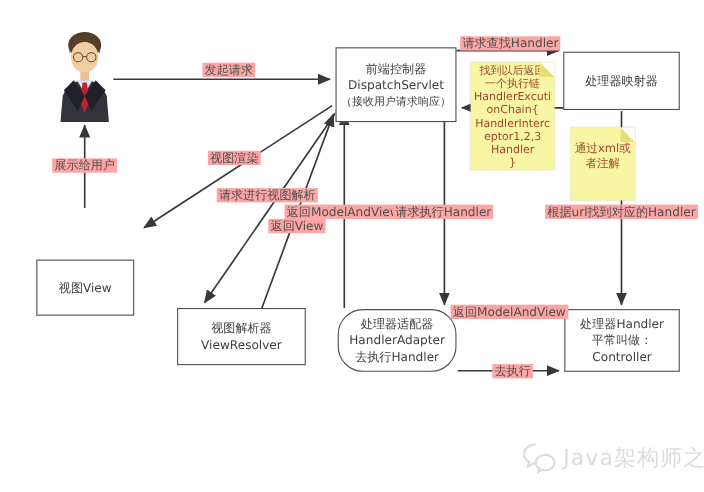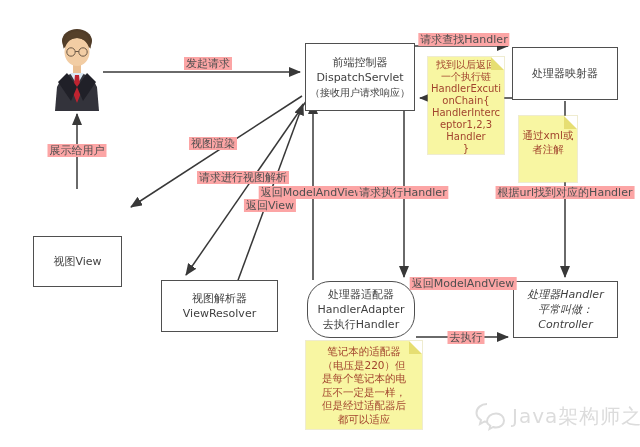--- a/index.html
+++ b/index.html
@@ -14,21 +14,21 @@
     border:1.5px solid #4f4f4f;
     display:flex; flex-direction:column; align-items:center; justify-content:center;
     font-size:11px; line-height:15px; color:#3f3f3f; text-align:center;
   }
   .box-view            { left:33px;  top:189px; width:89px;  height:51px;margin-top:47px; }
   .box-dispatcher      { left:305px; top:43px;  width:110px; height:68px; }
   .box-dispatcher .small { font-size:10px; }
   .box-handler-mapping { left:512px; top:47px;  width:106px; height:53px; }
   .box-view-resolver   { left:120px; top:280px; width:117px; height:52px;margin-left:41px; }
   .box-handler-adapter { left:307px; top:281px; width:108px; height:57px;border-radius:23px; }
-  .box-controller      { left:513px; top:281px; width:105px; height:57px;font-style:italic; }
+  .box-controller      { left:513px; top:281px; width:105px; height:57px; }
 
   .note {
     position:absolute; z-index:3; background:#f8f6a2;
     color:#a2442e; text-align:center;
     box-shadow:0 0 0 1px rgba(210,200,120,.35);
   }
   .note .fold {
     position:absolute; top:0; right:0; width:0; height:0;
     border-top:13px solid #ffffff; border-left:13px solid #e6de72;
   }
@@ -136,29 +136,20 @@
     <div>Handler</div>
     <div>}</div>
   </div>
 
   <div class="note note-xml">
     <span class="fold"></span>
     <div>通过xml或</div>
     <div>者注解</div>
   </div>
 
-  <div class="note note-adapter">
-    <span class="fold"></span>
-    <div>笔记本的适配器</div>
-    <div>（电压是220）但</div>
-    <div>是每个笔记本的电</div>
-    <div>压不一定是一样，</div>
-    <div>但是经过适配器后</div>
-    <div>都可以适应</div>
-  </div>
 
   <div class="elabel" style="left:208px;top:57px">发起请求</div>
   <div class="elabel" style="left:77px;top:144px">展示给用户</div>
   <div class="elabel" style="left:213px;top:137px">视图渲染</div>
   <div class="elabel" style="left:243px;top:171px">请求进行视图解析</div>
   <div class="elabel" style="left:312px;top:186px">返回ModelAndView</div>
   <div class="elabel" style="left:270px;top:199px">返回View</div>
   <div class="elabel" style="left:464px;top:33px">请求查找Handler</div>
   <div class="elabel" style="left:403px;top:186px">请求执行Handler</div>
   <div class="elabel" style="left:565px;top:186px">根据url找到对应的Handler</div>

